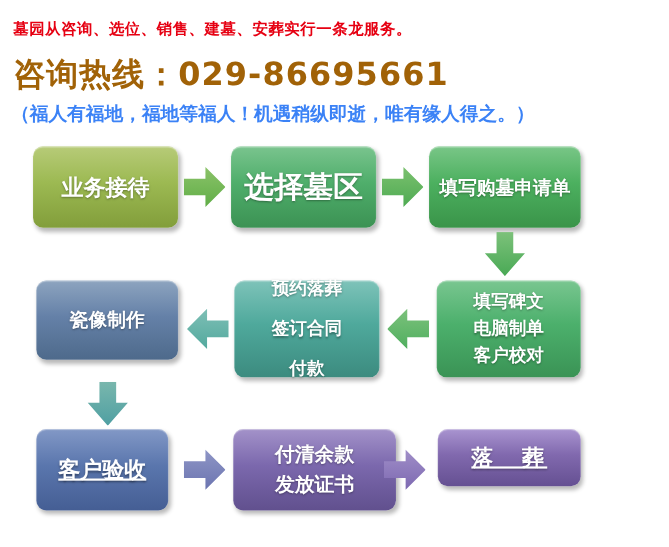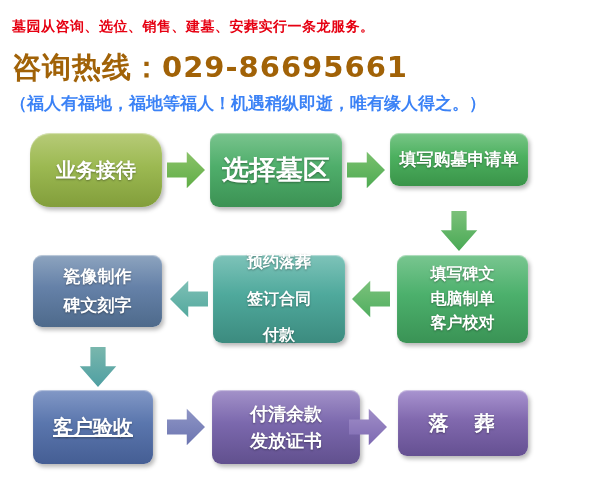--- a/index.html
+++ b/index.html
@@ -52,39 +52,39 @@
     justify-content: center;
     color: #ffffff;
     font-weight: bold;
     text-align: center;
     text-shadow: 0 1px 2px rgba(0,0,0,0.35);
     box-shadow: 2px 3px 4px rgba(0,0,0,0.28), inset 0 1px 1px rgba(255,255,255,0.45);
   }
   .box .line { display: block; }
 
   .box1 { left: 30px;  top: 133px; width: 132px; height: 74px; font-size: 20px;
-          background: linear-gradient(180deg, #b7cb78, #9cb952 45%, #829e3b); border-radius: 20px; }
+          background: linear-gradient(180deg, #b7cb78, #9cb952 45%, #829e3b); }
   .box2 { left: 210px; top: 133px; width: 132px; height: 74px; font-size: 27px;
           background: linear-gradient(180deg, #7ac48e, #4fae6b 45%, #3c9254); }
-  .box3 { left: 390px; top: 133px; width: 138px; height: 53px; font-size: 17px;
+  .box3 { left: 390px; top: 133px; width: 138px; height: 74px; font-size: 17px;
           background: linear-gradient(180deg, #79c687, #4cb05f 45%, #3a9449); font-family: Liberation Mono, monospace; }
 
   .box4 { left: 397px; top: 255px; width: 131px; height: 88px; font-size: 16px; line-height: 1.55;
           background: linear-gradient(180deg, #79c690, #4cb06c 45%, #3a9355); text-align: center; }
   .box5 { left: 213px; top: 255px; width: 132px; height: 88px; font-size: 16px; line-height: 1.55;
           background: linear-gradient(180deg, #7ec3b9, #4fa99c 45%, #3c8b7f); gap: 12px; }
   .box6 { left: 33px;  top: 255px; width: 129px; height: 72px; font-size: 17px; line-height: 1.7;
           background: linear-gradient(180deg, #8da4bf, #6581a8 45%, #4e6a8b); }
 
   .box7 { left: 33px;  top: 390px; width: 120px; height: 74px; font-size: 20px;
           background: linear-gradient(180deg, #8298c6, #5a76ad 45%, #455e94); text-decoration: underline; }
   .box8 { left: 212px; top: 390px; width: 148px; height: 74px; font-size: 18px; line-height: 1.5;
           background: linear-gradient(180deg, #a392c9, #7b68ad 45%, #61508e); }
-  .box9 { left: 398px; top: 390px; width: 130px; height: 66px; font-size: 20px; letter-spacing: 3px;
-          background: linear-gradient(180deg, #a994d0, #8169ae 45%, #655092); }
+  .box9 { left: 398px; top: 390px; width: 130px; height: 52px; font-size: 20px; letter-spacing: 3px;
+          background: linear-gradient(180deg, #a994d0, #8169ae 45%, #655092); text-decoration: underline; }
 
   
   .arrow { position: absolute; }
   .arrow-right { clip-path: polygon(0 30%, 52% 30%, 52% 2%, 100% 50%, 52% 98%, 52% 70%, 0 70%); }
   .arrow-left  { clip-path: polygon(100% 30%, 48% 30%, 48% 2%, 0 50%, 48% 98%, 48% 70%, 100% 70%); }
   .arrow-down  { clip-path: polygon(30% 0, 70% 0, 70% 48%, 98% 48%, 50% 100%, 2% 48%, 30% 48%); }
 
   .a1 { left: 167px; top: 151px; width: 38px; height: 38px;
         background: linear-gradient(180deg, #8cc36a, #5fad46); }
   .a2 { left: 347px; top: 151px; width: 38px; height: 38px;
@@ -134,21 +134,20 @@
   </div>
   <div class="arrow arrow-left a3"></div>
   <div class="box box5">
     <span class="line">预约落葬</span>
     <span class="line">签订合同</span>
     <span class="line">付款</span>
   </div>
   <div class="arrow arrow-left a4"></div>
   <div class="box box6">
     <span class="line">瓷像制作</span>
-    <span class="line">碑文刻字</span>
   </div>
 
   <div class="arrow arrow-down d2"></div>
 
   <div class="box box7">
     <span class="line">客户验收</span>
   </div>
   <div class="arrow arrow-right a5"></div>
   <div class="box box8">
     <span class="line">付清余款</span>

